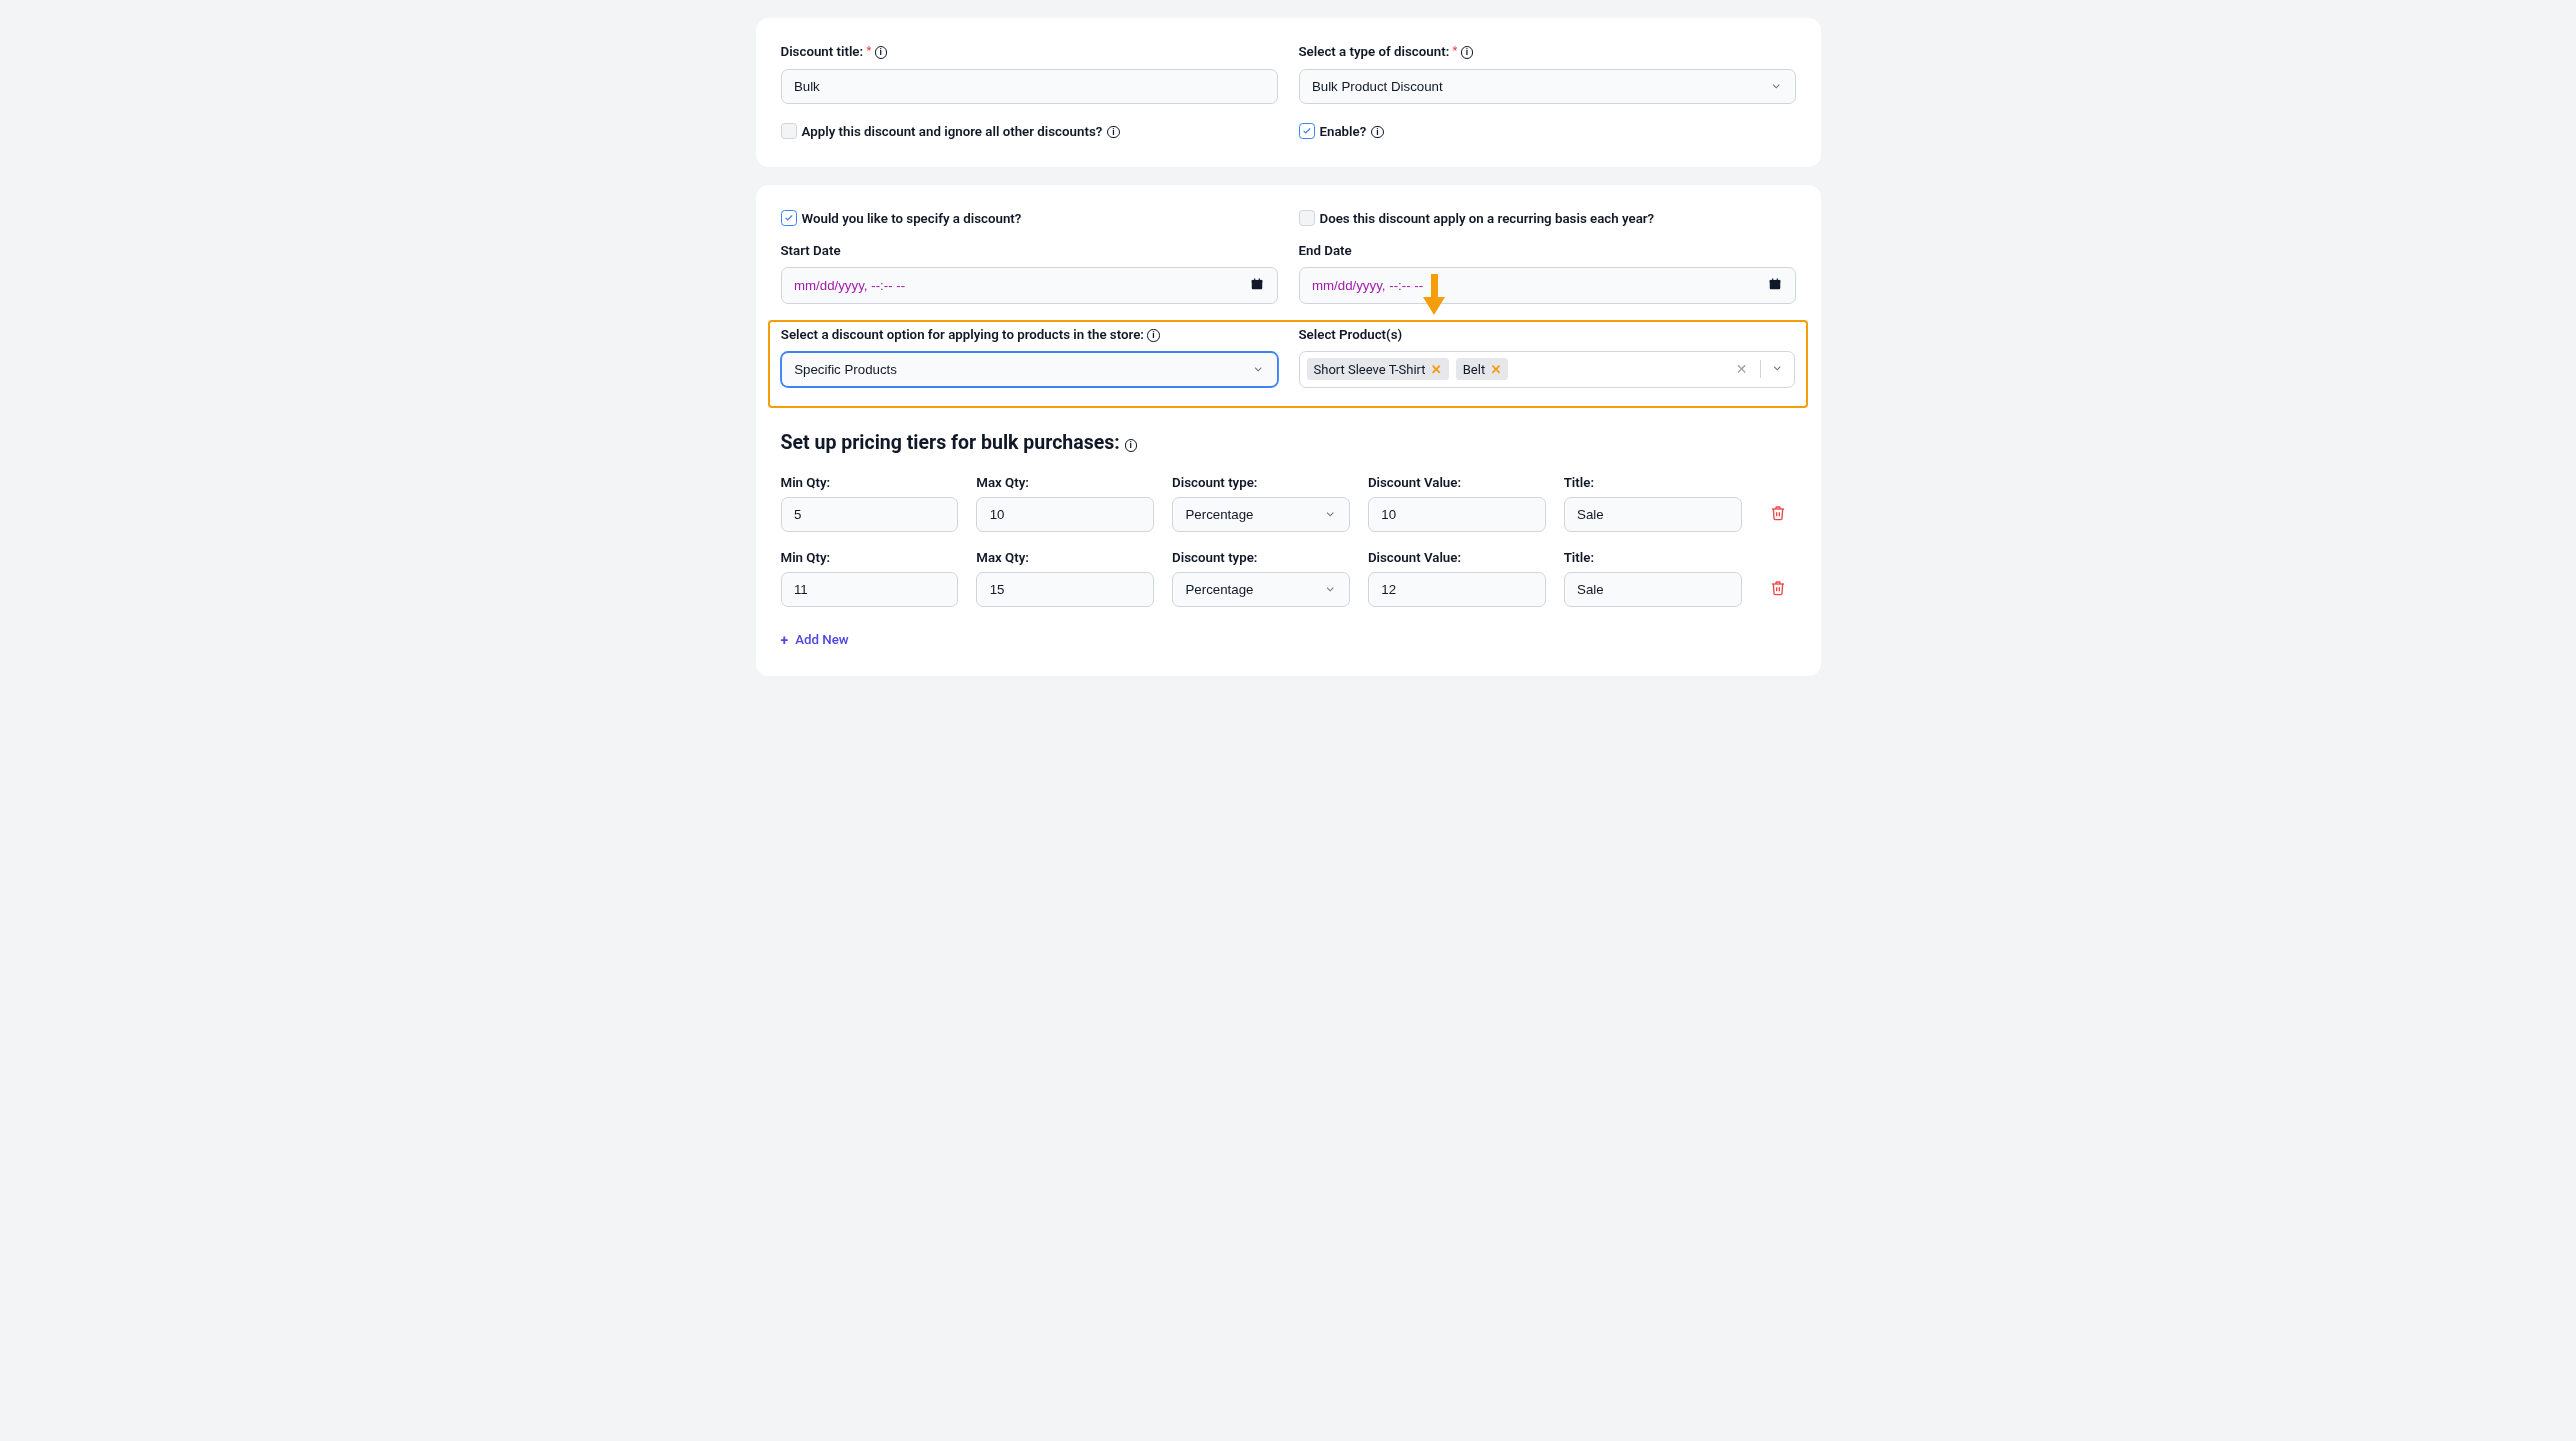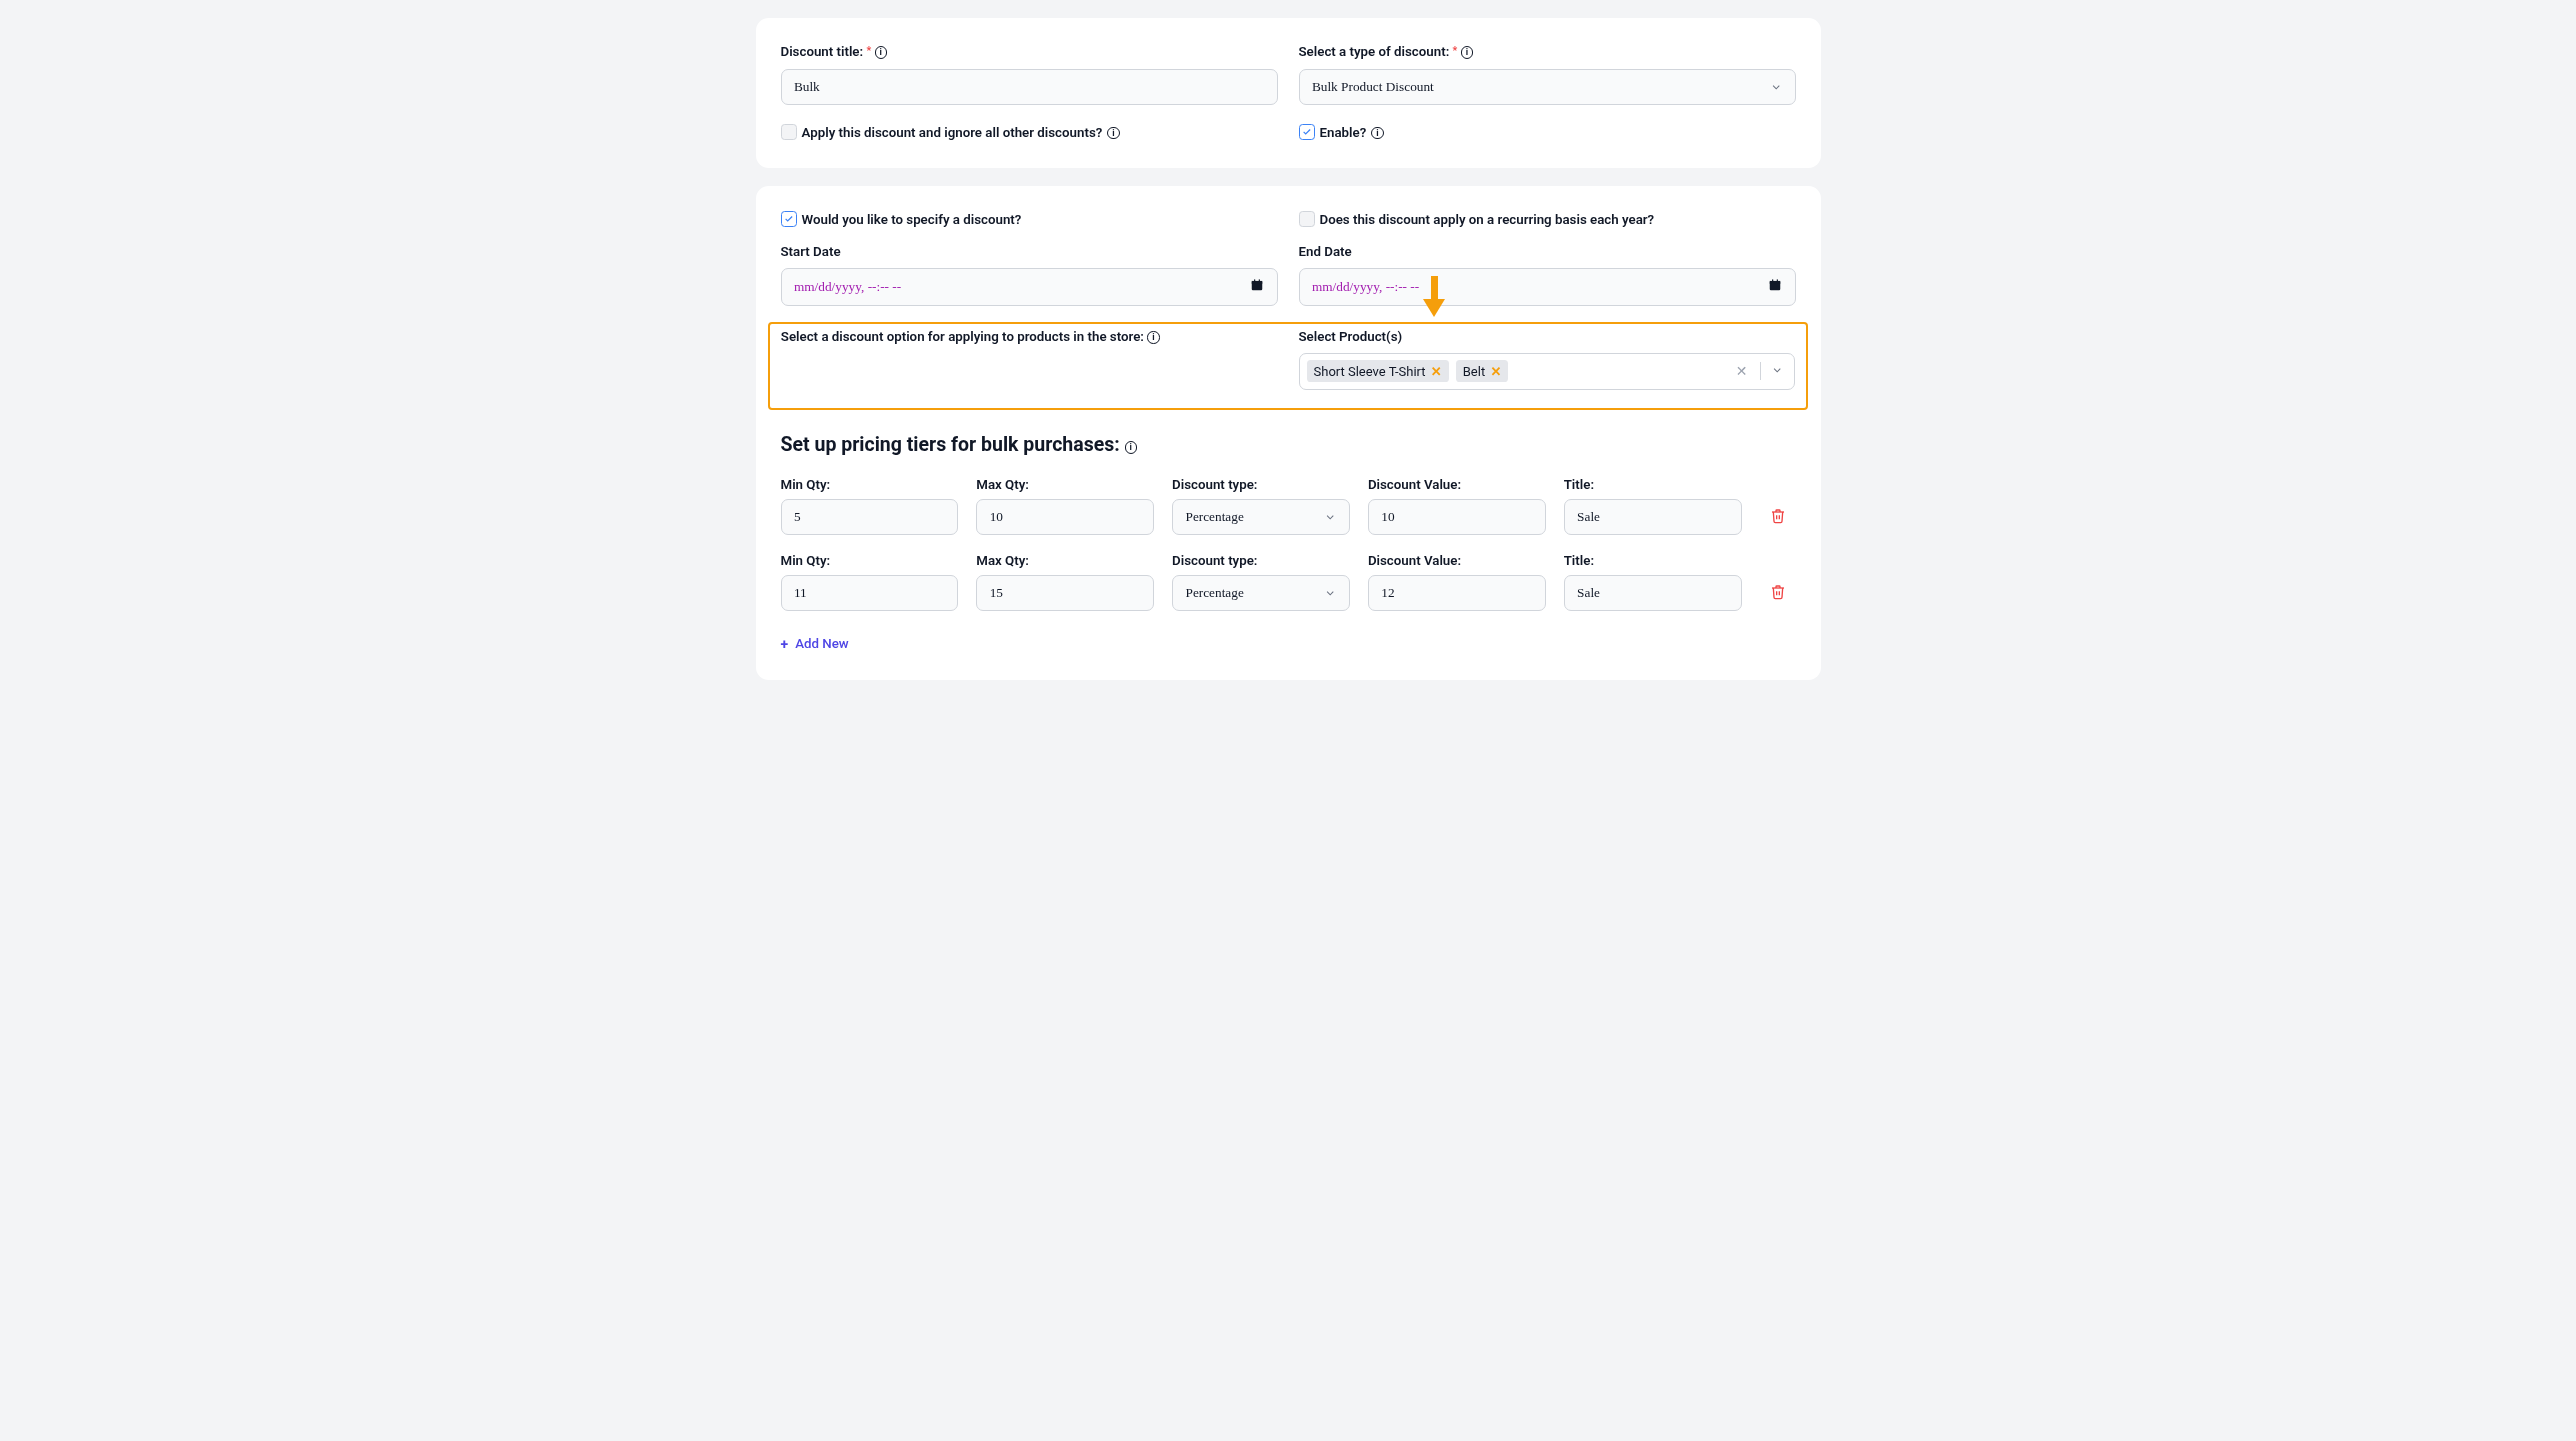--- a/index.html
+++ b/index.html
@@ -44,21 +44,21 @@
   top: -0.9px;
 }
 .text-input, .select-wrap, .date-input {
   width: 100%;
   background: #f9fafb;
   border: 0.9px solid #d1d5db;
   border-radius: 7px;
   padding: 9px 12.4px;
   font-size: 13.3px;
   color: #111827;
-  font-family: Liberation Serif, serif;
+  font-family: Liberation Sans, sans-serif;
 }
 .text-input::placeholder, .date-input::placeholder { color: #6b7280; }
 .select-wrap {
   display: flex;
   align-items: center;
   justify-content: space-between;
   cursor: pointer;
   position: relative;
 }
 .select-wrap.focused {
@@ -301,20 +301,28 @@
   </div>
 
   <div class="highlight-box mt-row">
     <div class="arrow-down"></div>
     <div class="row">
       <div>
         <span class="field-label">
           <span>Select a discount option for applying to products in the store:</span>
           <span class="info-icon">i</span>
         </span>
+        <div class="select-wrap focused">
+          <span>Specific Products</span>
+          <span class="chevron">
+            <svg viewBox="0 0 24 24">
+                <polyline points="6 9 12 15 18 9"></polyline>
+              </svg>
+          </span>
+        </div>
       </div>
       <div>
         <span class="field-label">Select Product(s)</span>
         <div class="tag-select">
           <div class="tags">
             <span class="tag">
               <span>Short Sleeve T-Shirt</span>
               <span class="x">✕</span>
             </span>
             <span class="tag">

